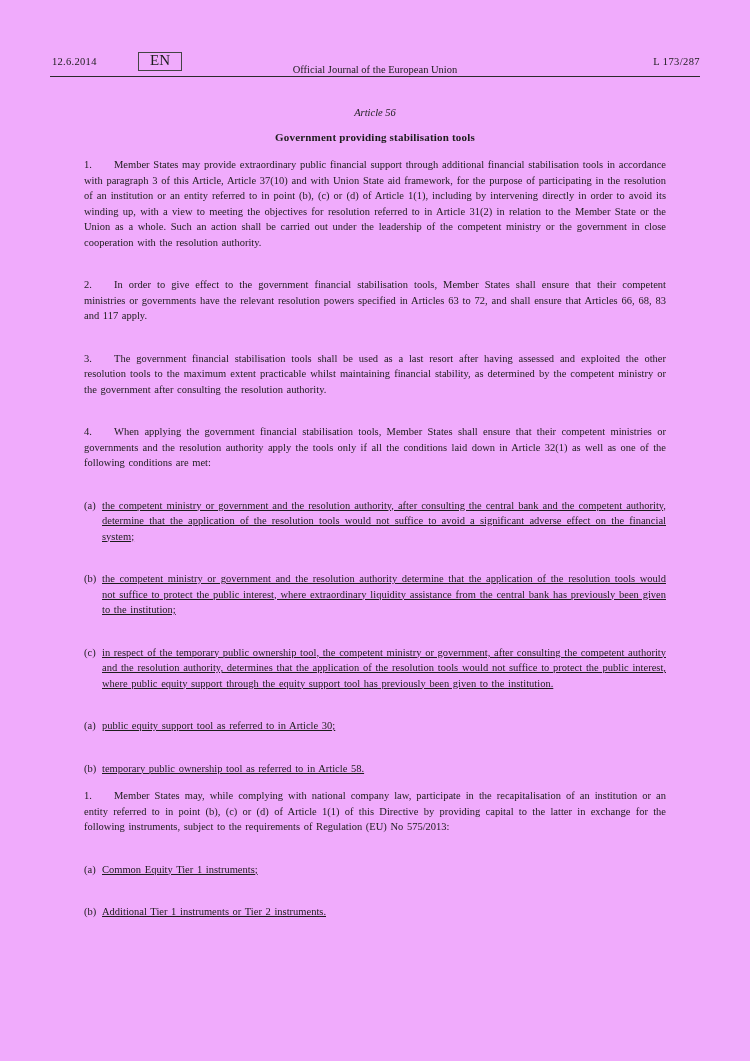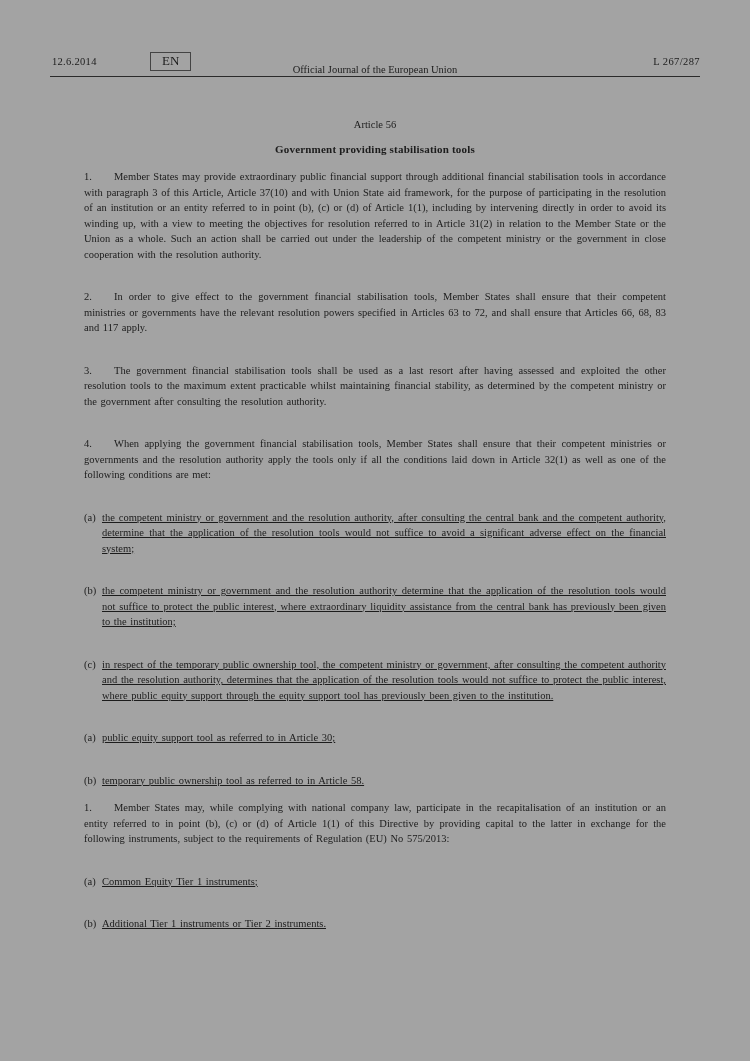--- a/index.html
+++ b/index.html
@@ -1,52 +1,53 @@
 <!DOCTYPE html>
 <html><head>
 <meta charset="utf-8">
 <style>
   html, body { margin: 0; padding: 0; background: #ffffff; }
   .page {
     position: relative;
     width: 750px;
     height: 1061px;
-    background: #a3a3a3;
+    background: #f0abfc;
     color: #1c1c1c;
     font-family: "Liberation Serif", "DejaVu Serif", serif;
     font-size: 10.5px;
     line-height: 15.5px;
     overflow: hidden;
     box-sizing: border-box;
   }
   .oj-header {
     position: relative;
     height: 18px;
     margin: 52px 50px 0 50px;
     font-size: 10.5px;
   }
   .hdr-date { position: absolute; left: 2px; top: 2px; letter-spacing: 0.3px; }
   .hdr-lang {
-    position: absolute; left: 100px; top: 0;
+    position: absolute; left: 88px; top: 0;
     border: 1px solid #444;
     padding: 0px 11px 1px 11px;
-    font-size: 13px;
+    font-size: 15px;
   }
   .hdr-title { position: absolute; left: 0; right: 0; top: 10px; text-align: center; }
   .hdr-ref { position: absolute; right: 0; top: 2px; letter-spacing: 0.4px; }
   .rule {
     margin: 6px 50px 0 50px;
     border-top: 1px solid #2a2a2a;
     height: 0;
   }
   .content { margin: 0 84px; }
   .art-no {
-    margin: 40px 0 0 0;
+    margin: 28px 0 0 0;
     font-size: 10.5px;
     font-weight: normal;
+    font-style: italic;
     text-align: center;
   }
   .art-title {
     margin: 9px 0 0 0;
     font-size: 11px;
     font-weight: bold;
     text-align: center;
     letter-spacing: 0.2px;
   }
   .para {
@@ -62,21 +63,21 @@
 </style>
 </head>
 <body>
 
 <div class="page">
 
   <header class="oj-header">
     <span class="hdr-date">12.6.2014</span>
     <span class="hdr-lang">EN</span>
     <span class="hdr-title">Official Journal of the European Union</span>
-    <span class="hdr-ref">L 267/287</span>
+    <span class="hdr-ref">L 173/287</span>
   </header>
   <div class="rule"></div>
 
   <main class="content">
 
     <section>
       <h3 class="art-no">Article 56</h3>
       <h2 class="art-title">Government providing stabilisation tools</h2>
 
       <p class="para"><span class="num">1.</span><span>Member States may provide extraordinary public financial support through additional financial stabilisation tools in accordance with paragraph 3 of this Article, Article 37(10) and with Union State aid framework, for the purpose of participating in the resolution of an institution or an entity referred to in point (b), (c) or (d) of Article 1(1), including by intervening directly in order to avoid its winding up, with a view to meeting the objectives for resolution referred to in Article 31(2) in relation to the Member State or the Union as a whole. Such an action shall be carried out under the leadership of the competent ministry or the government in close cooperation with the resolution authority.</span></p>

